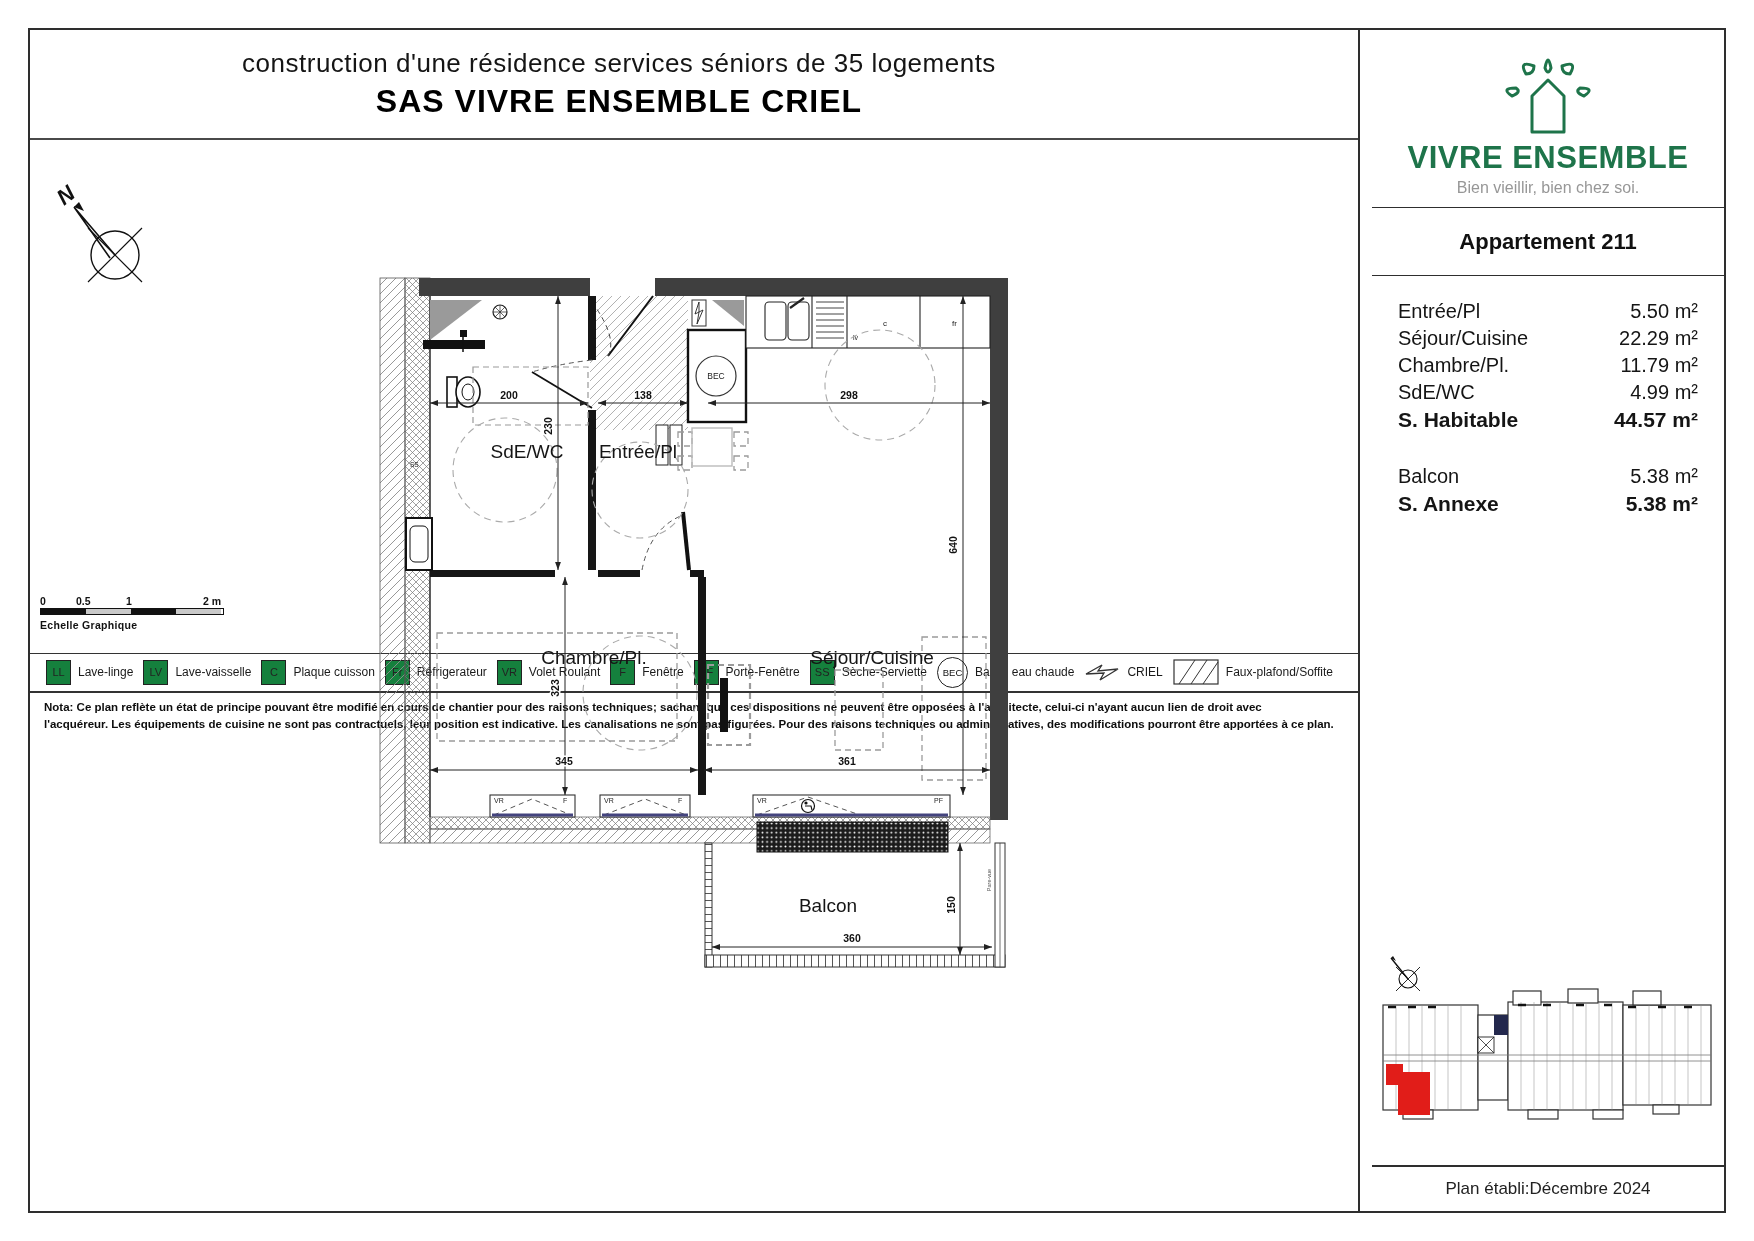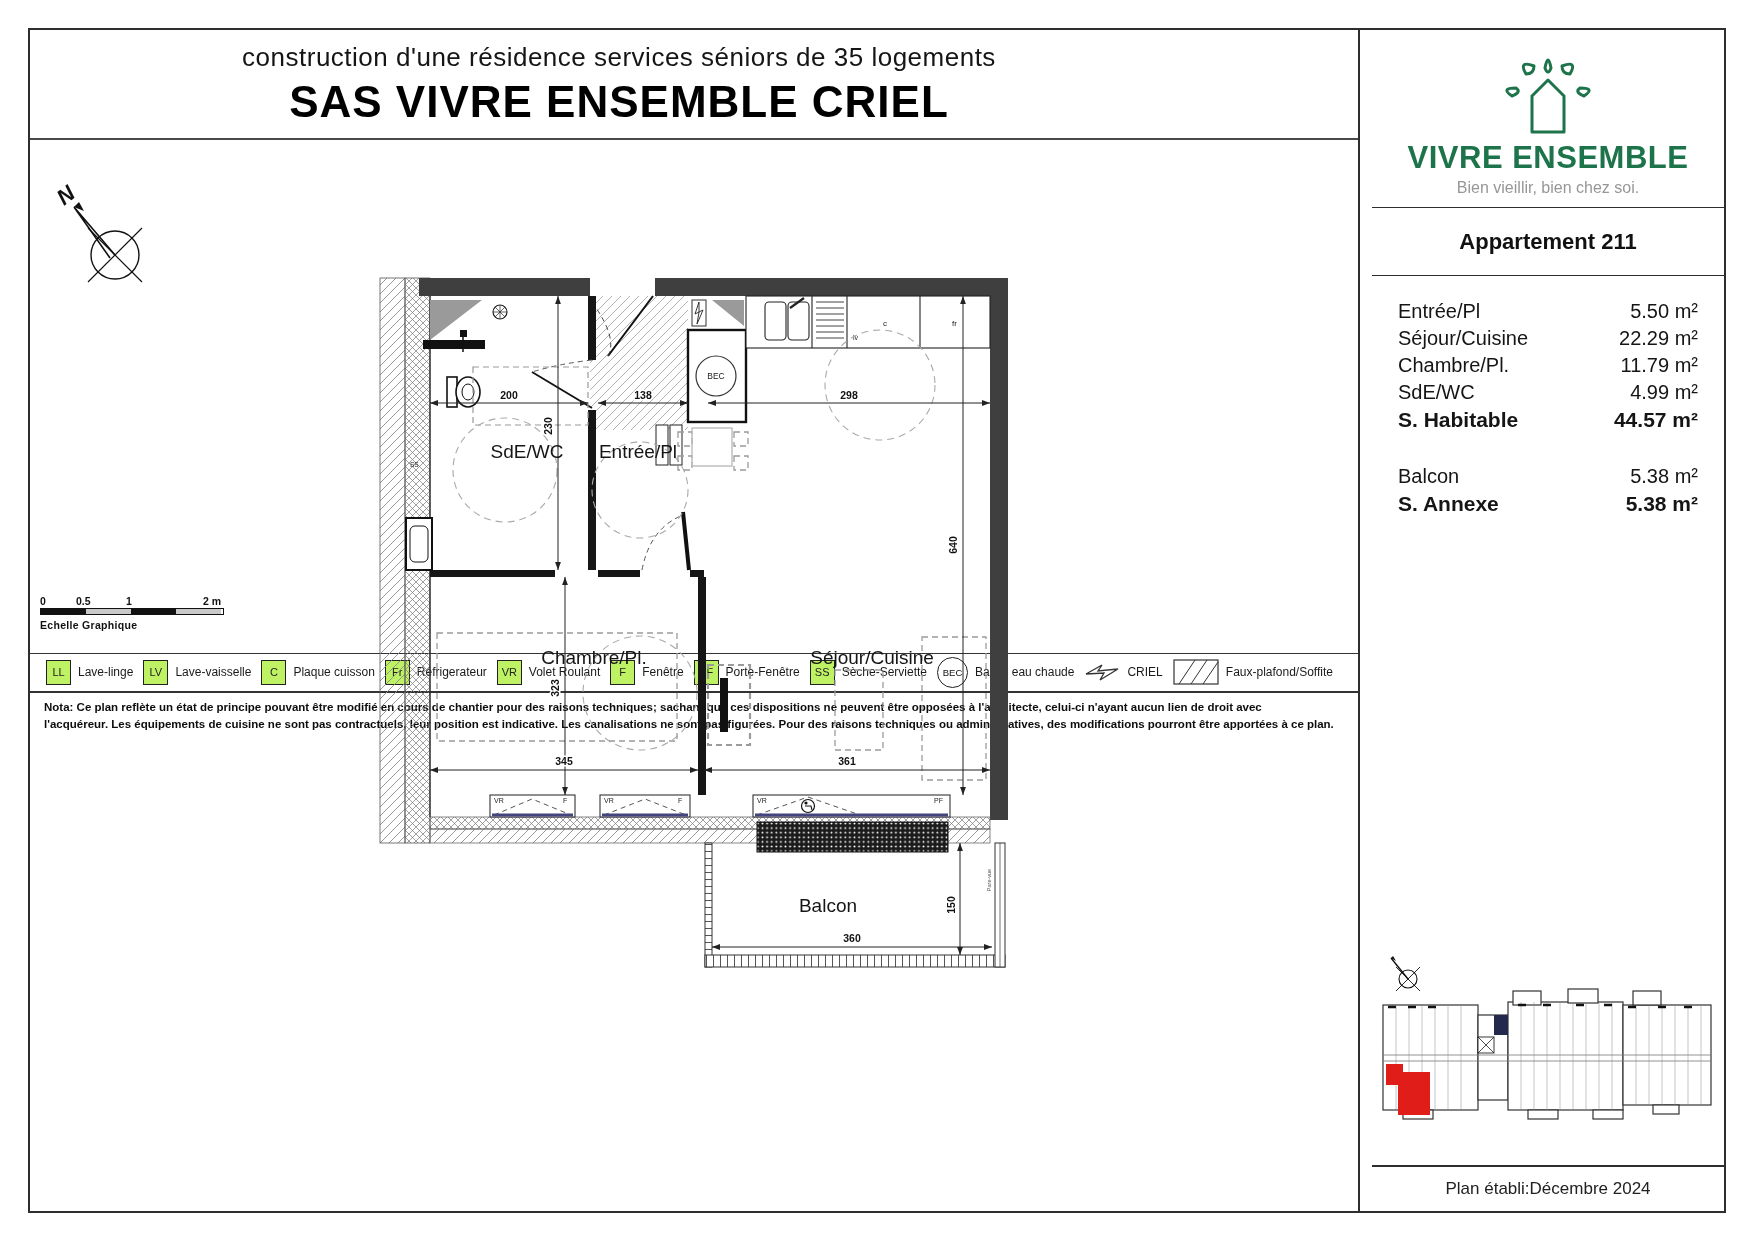--- a/index.html
+++ b/index.html
@@ -5,36 +5,36 @@
   * { margin:0; padding:0; box-sizing:border-box; }
   html,body { width:1754px; height:1241px; background:#fff; overflow:hidden;
     font-family:"Liberation Sans", sans-serif; color:#111; }
   .frame { position:absolute; left:28px; top:28px; width:1698px; height:1185px;
     border:2px solid #2e2e2e; display:flex; background:#fff; }
   
   .left-col { width:1340px; display:flex; flex-direction:column; border-right:2px solid #2e2e2e; }
   .header { height:110px; border-bottom:2px solid #4a4a4a; display:flex; flex-direction:column;
     align-items:center; justify-content:center; gap:4px; padding-right:150px;text-align:center; }
   .header .subtitle { font-size:26px; letter-spacing:.5px; color:#151515; }
-  .header .title { font-size:44px; font-weight:bold; letter-spacing:1px; color:#000; }
+  .header .title { font-size:32px; font-weight:bold; letter-spacing:1px; color:#000; }
   .plan-area { position:relative; flex:1; }
   .compass { position:absolute; left:20px; top:40px; }
   .floorplan { position:absolute; left:330px; top:120px; }
   .scalebar { position:absolute; left:10px; bottom:22px; width:184px; }
   .scalebar .ticks { position:relative; height:13px; font-size:10.5px; font-weight:bold; }
   .scalebar .ticks span { position:absolute; top:0; }
   .sb-bar { display:flex; height:7px; border:1px solid #111; }
   .sb-bar div { height:100%; }
   .sb-caption { font-size:10.5px; font-weight:bold; margin-top:4px; letter-spacing:.3px; }
   
   .legend { height:40px; border-top:1.5px solid #333; border-bottom:2px solid #333;
     display:flex; align-items:center; padding-left:16px; gap:10px; }
   .lg-item { display:flex; align-items:center; gap:7px; }
   .lg-box { width:25px; height:25px; border:1.5px solid #222; display:flex; align-items:center;
-    justify-content:center; font-size:11px; color:#222; background:#bef264; }
+    justify-content:center; font-size:11px; color:#222; background:#15803d; }
   .lg-circle { width:31px; height:31px; border:1.4px solid #222; border-radius:50%;
     display:flex; align-items:center; justify-content:center; font-size:9.5px; }
   .lg-label { font-size:12px; color:#1a1a1a; }
   
   .nota { flex:1; padding:6px 14px 0 14px; font-size:11.5px; font-weight:bold;
     line-height:1.5; color:#0d0d0d; }
   
   .sidebar { width:354px; display:flex; flex-direction:column;margin-left:12px; }
   .logo-block { height:178px; border-bottom:1.5px solid #2e2e2e; display:flex;
     flex-direction:column; align-items:center; justify-content:flex-start; padding-top:14px; }

